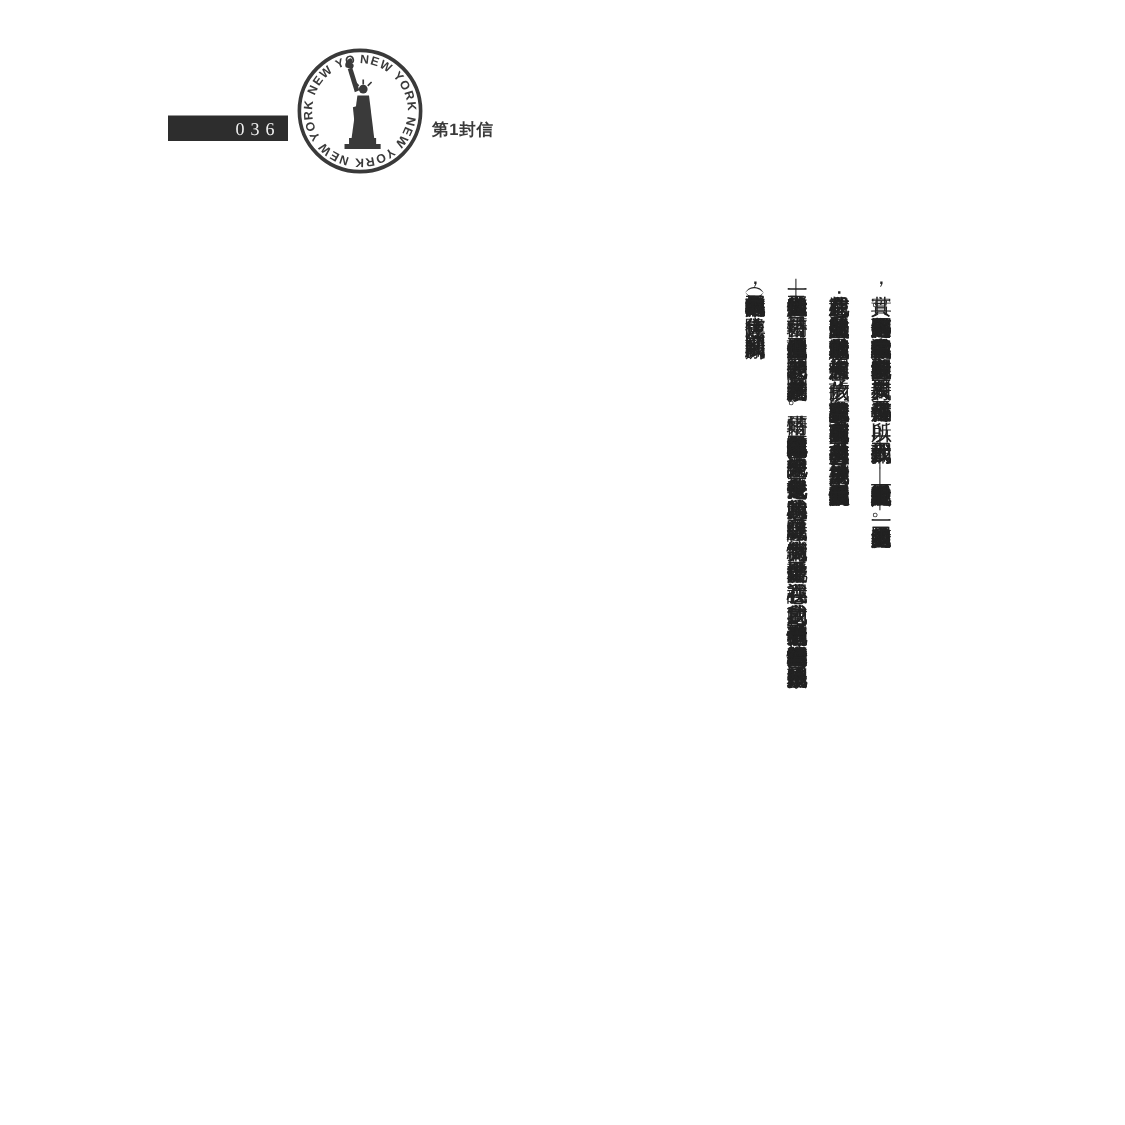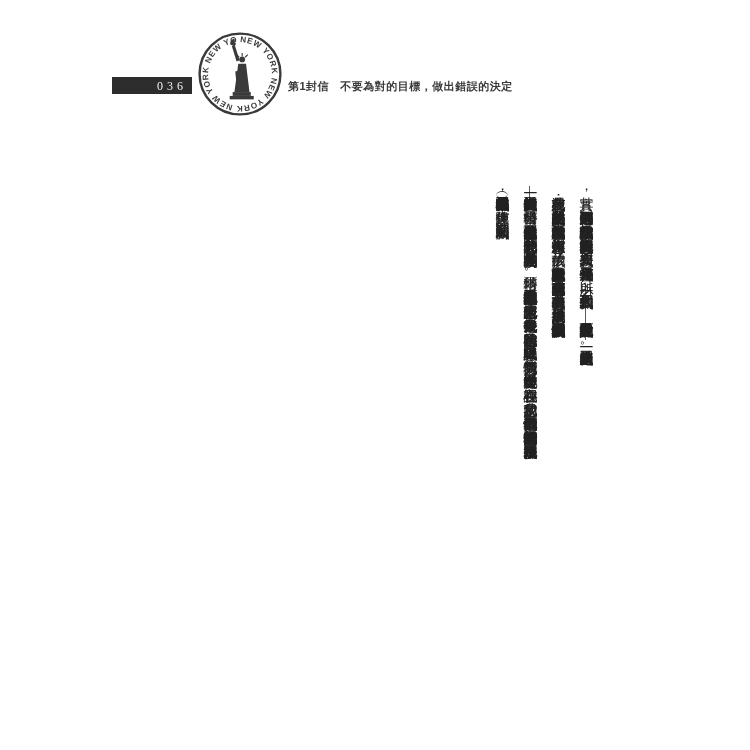--- a/index.html
+++ b/index.html
@@ -110,21 +110,20 @@
           <path d="M44.5,47 L48.5,46 L49.5,56 L45.5,57 Z"></path>
 
           <path d="M41.5,71 h21 v4.5 h-21 z"></path>
           <path d="M38,75.5 h28 v4 h-28 z"></path>
         </g>
       </svg>
     </div>
 
     <div class="running-head">
       <span class="chapter-label">第1封信</span>
-      <span class="chapter-title">不要為對的目標，做出錯誤的決定</span>
     </div>
   </div>
 
   <div class="body-text">
       <p class="para"><span>其實，這是任何人都會遇到的問題。我給你講一個我當年求職發生的事，那時我沒有多大的選擇餘地，只要有人要用我，任何工作我都會很滿足。所以，我找到工作的那一天——絕對是可以記入我人生畫卷中最偉大的日子——因為這是我邁出了人生的第一步。</span></p>
       <p class="para"><span>在此之前我還在想：「雖然航運公司的貿易欣欣向榮，可我求職的前景卻十分黯淡，當年沒有人想僱用一個</span><span class="tcy">16</span><span>歲的孩子，很少有人認真聽我的求職願望。」我走遍了克利夫蘭所有的公司，有的公司我甚至去了兩三次，換成別人可能早就放棄了，所幸我那本不被別人看好的倔強個性與脾氣幫助了我。</span></p>
       <p class="para"><span>那一天我走進默溫大街的休伊特—塔特爾公司，這裡主要做農產品的運輸代理，我說要見他們的老闆，結果接見我的是二老闆亨利·</span><span class="tcy">B</span><span>·塔特爾。顯然他已經對我這個急吼吼地要找工作的年輕人有了印象，他說他需要人來記帳，要我午飯之後再來找他。我當時的心跳加速，已經讓我呼吸急促了，我努力克制情緒，佯裝平靜地走出了辦公室，我在心裡說：「我一定會成功的。」我怕他們看到我情不自禁的樣子，努力克制激動的情緒走過樓梯的拐彎，然後幾乎是一步一跳地回到了家。</span></p>
       <p class="para"><span>那天的午飯我吃得很草率（根本是用吞的），一陣焦慮之後，我又回到了那間辦</span></p>
     </div>
 

